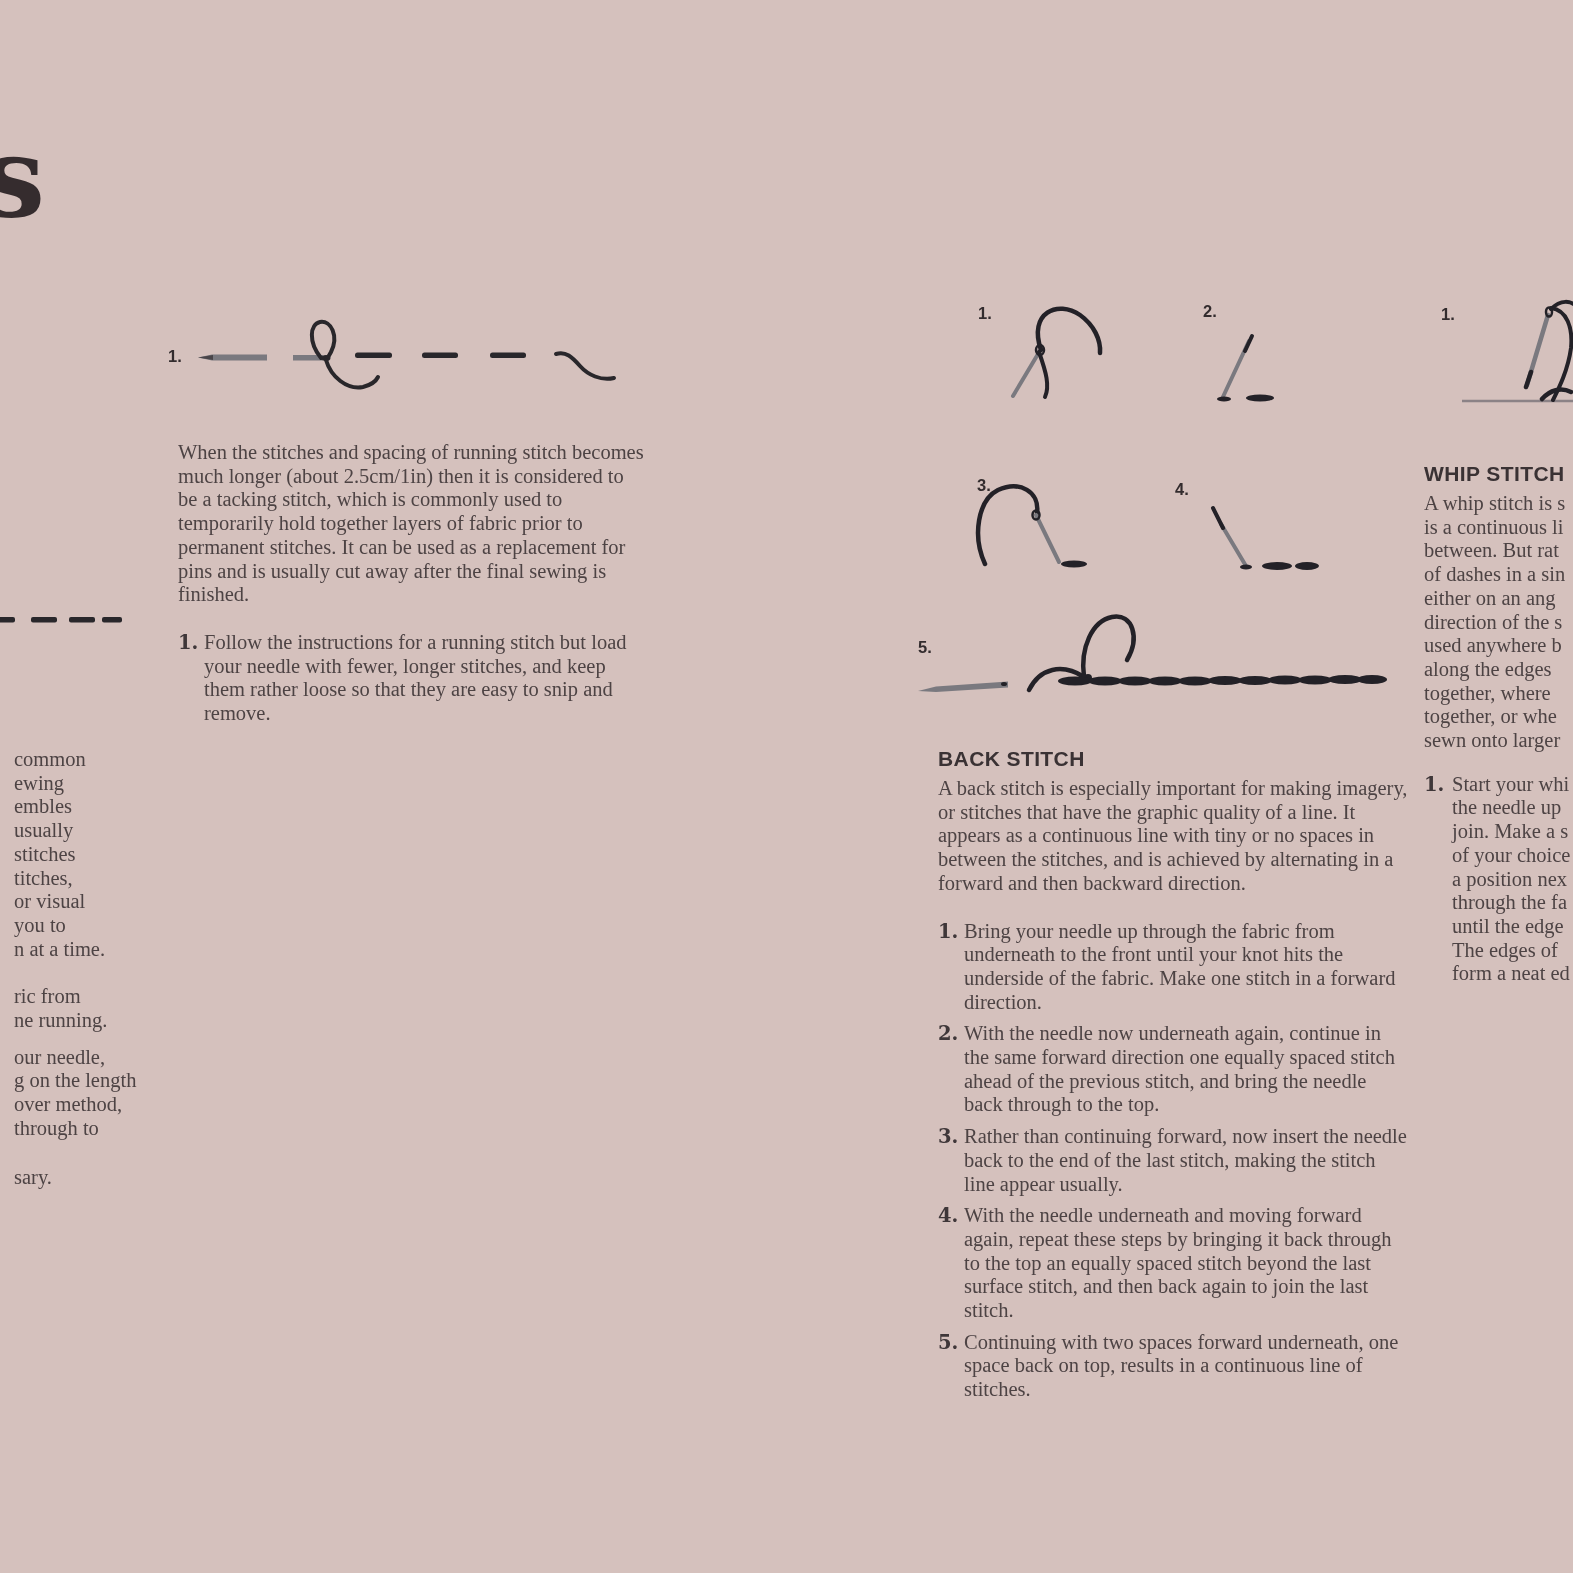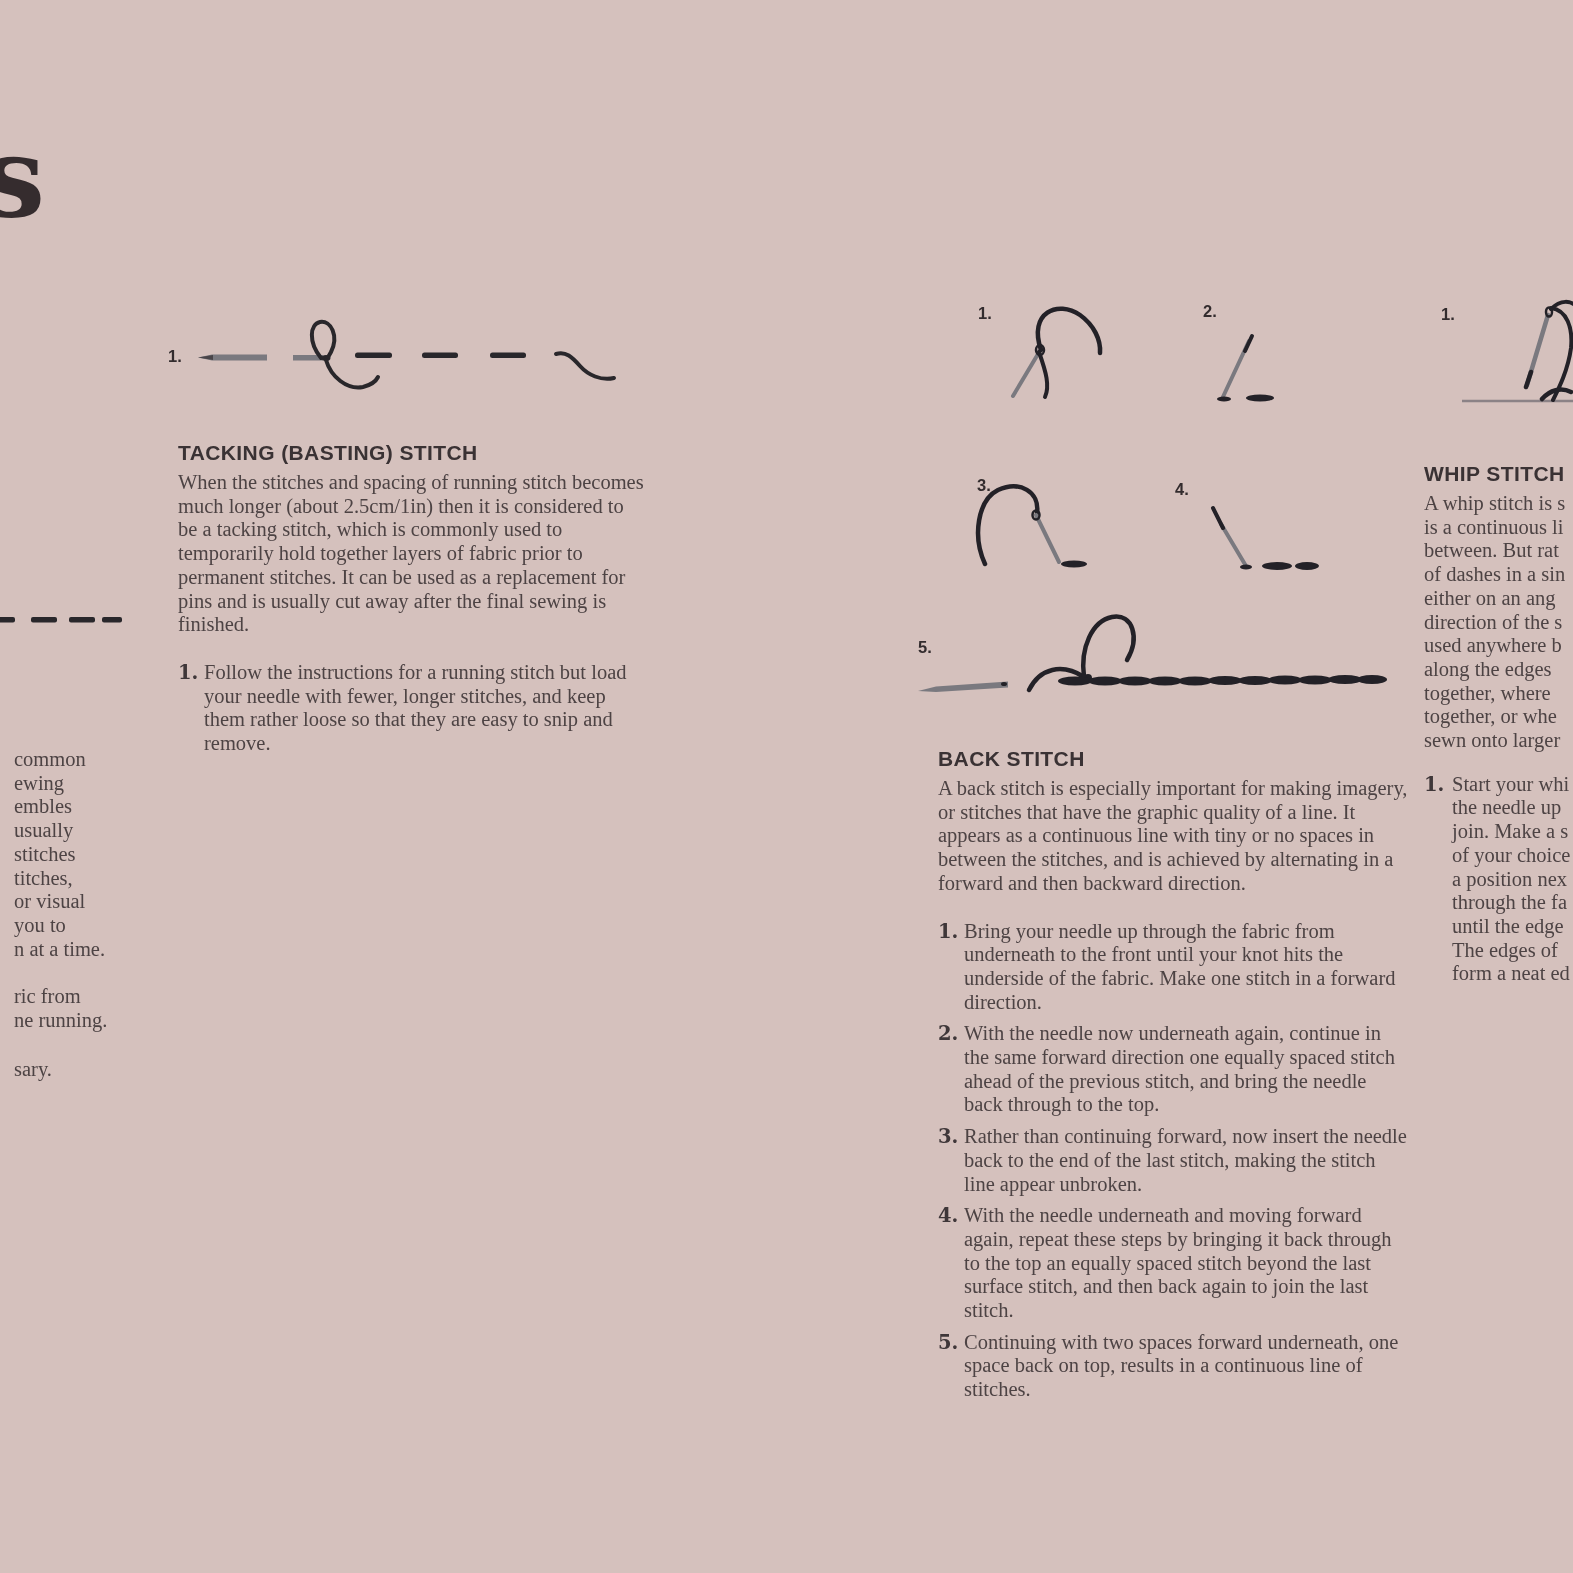--- a/index.html
+++ b/index.html
@@ -151,48 +151,53 @@
         <div class="frag-line">stitches</div>
         <div class="frag-line">titches,</div>
         <div class="frag-line">or visual</div>
         <div class="frag-line">you to</div>
         <div class="frag-line">n at a time.</div>
       </div>
     <div class="g1">
         <div class="frag-line">ric from</div>
         <div class="frag-line">ne running.</div>
       </div>
+    <div class="g2">
+        <div class="frag-line">our needle,</div>
+        <div class="frag-line">g on the length</div>
+        <div class="frag-line">over method,</div>
+        <div class="frag-line">through to</div>
+      </div>
     <div class="g3">
         <div class="frag-line">sary.</div>
       </div>
   </div>
 
   <div class="col" style="left:178px;top:441px;width:470px">
-    <h3>TACKING (BASTING) STITCH</h3>
     <p>When the stitches and spacing of running stitch becomes much longer (about 2.5cm/1in) then it is considered to be a tacking stitch, which is commonly used to temporarily hold together layers of fabric prior to permanent stitches. It can be used as a replacement for pins and is usually cut away after the final sewing is finished.</p>
     <div class="step">
       <span class="num">1.</span>
       <div class="step-text">Follow the instructions for a running stitch but load your needle with fewer, longer stitches, and keep them rather loose so that they are easy to snip and remove.</div>
     </div>
   </div>
 
   <div class="col" style="left:938px;top:747px;width:470px">
     <h3>BACK STITCH</h3>
     <p>A back stitch is especially important for making imagery, or stitches that have the graphic quality of a line. It appears as a continuous line with tiny or no spaces in between the stitches, and is achieved by alternating in a forward and then backward direction.</p>
     <div class="step">
       <span class="num">1.</span>
       <div class="step-text">Bring your needle up through the fabric from underneath to the front until your knot hits the underside of the fabric. Make one stitch in a forward direction.</div>
     </div>
     <div class="step">
       <span class="num">2.</span>
       <div class="step-text">With the needle now underneath again, continue in the same forward direction one equally spaced stitch ahead of the previous stitch, and bring the needle back through to the top.</div>
     </div>
     <div class="step">
       <span class="num">3.</span>
-      <div class="step-text">Rather than continuing forward, now insert the needle back to the end of the last stitch, making the stitch line appear unbroken.</div>
+      <div class="step-text">Rather than continuing forward, now insert the needle back to the end of the last stitch, making the stitch line appear usually.</div>
     </div>
     <div class="step">
       <span class="num">4.</span>
       <div class="step-text">With the needle underneath and moving forward again, repeat these steps by bringing it back through to the top an equally spaced stitch beyond the last surface stitch, and then back again to join the last stitch.</div>
     </div>
     <div class="step">
       <span class="num">5.</span>
       <div class="step-text">Continuing with two spaces forward underneath, one space back on top, results in a continuous line of stitches.</div>
     </div>
   </div>

